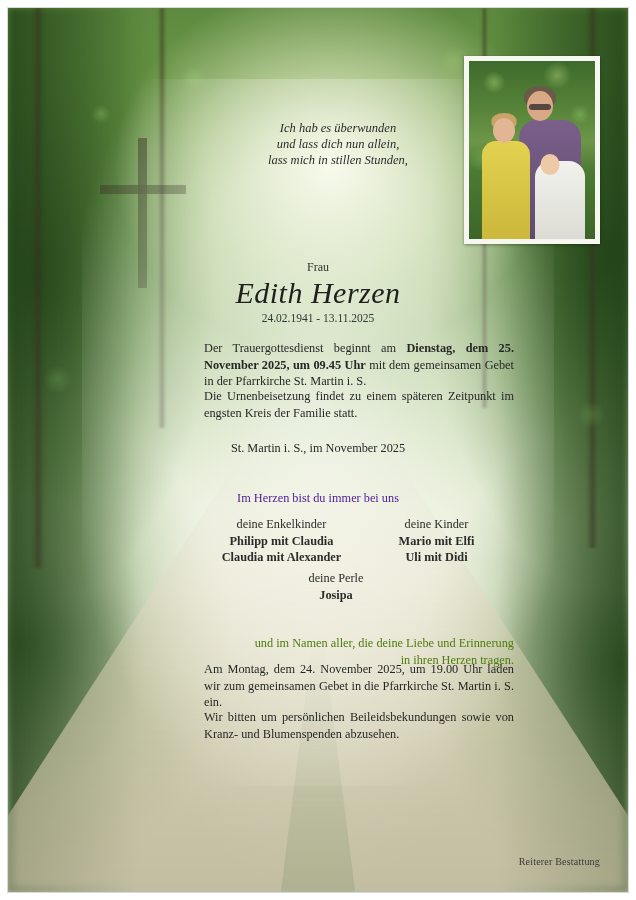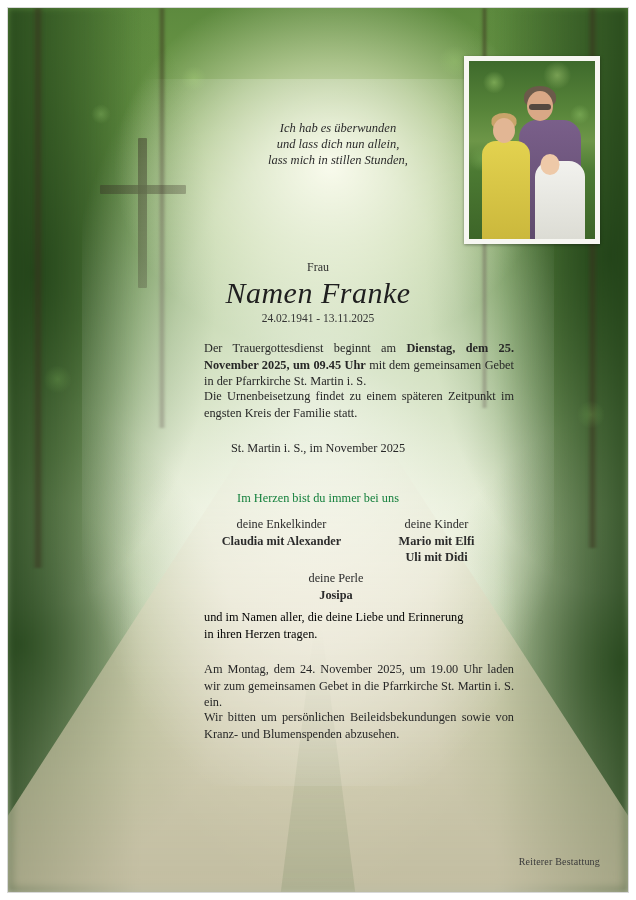--- a/index.html
+++ b/index.html
@@ -288,21 +288,21 @@
     text-align: center;
     font-size: 12.3px;
     color: #272727;
   }
   .heart {
     position: absolute;
     left: 0; right: 0;
     top: 483px;
     text-align: center;
     font-size: 12.3px;
-    color: #15803d;
+    color: #4c1d95;
   }
   .family {
     position: absolute;
     left: 196px;
     top: 508px;
     width: 310px;
     display: flex;
     justify-content: space-between;
     font-size: 12.3px;
     line-height: 16.5px;
@@ -316,26 +316,26 @@
     top: 562px;
     text-align: center;
     font-size: 12.3px;
     line-height: 16.5px;
     padding-left: 36px;
   }
   .perle .nm { font-weight: bold; }
   .closing {
     position: absolute;
     left: 196px;
-    top: 601px;
+    top: 627px;
     width: 310px;
-    text-align: left;
+    text-align: right;
     font-size: 12.3px;
     line-height: 16.5px;
-    color: #000000;
+    color: #4d7c0f;
   }
   .b3 { top: 653px; }
   .b4 { top: 701px; }
   .signature {
     position: absolute;
     right: 28px;
     top: 848px;
     font-size: 10px;
     color: #3a3a3a;
     letter-spacing: 0.2px;
@@ -381,36 +381,37 @@
 
   <div class="content">
 
     <div class="verse">
       <div>Ich hab es überwunden</div>
       <div>und lass dich nun allein,</div>
       <div>lass mich in stillen Stunden,</div>
     </div>
 
     <div class="frau">Frau</div>
-    <div class="name">Namen Franke</div>
+    <div class="name">Edith Herzen</div>
     <div class="dates">24.02.1941 - 13.11.2025</div>
 
     <div class="block b1">
       <span>Der Trauergottesdienst beginnt am </span><b>Dienstag, dem 25. November 2025, um 09.45 Uhr</b><span> mit dem gemeinsamen Gebet in der Pfarrkirche St. Martin i. S.</span>
     </div>
 
     <div class="block b2">Die Urnenbeisetzung findet zu einem späteren Zeitpunkt im engsten Kreis der Familie statt.</div>
 
     <div class="place">St. Martin i. S., im November 2025</div>
 
     <div class="heart">Im Herzen bist du immer bei uns</div>
 
     <div class="family">
       <div class="fam-col">
         <div class="head">deine Enkelkinder</div>
+        <div class="nm">Philipp mit Claudia</div>
         <div class="nm">Claudia mit Alexander</div>
       </div>
       <div class="fam-col">
         <div class="head">deine Kinder</div>
         <div class="nm">Mario mit Elfi</div>
         <div class="nm">Uli mit Didi</div>
       </div>
     </div>
 
     <div class="perle">

